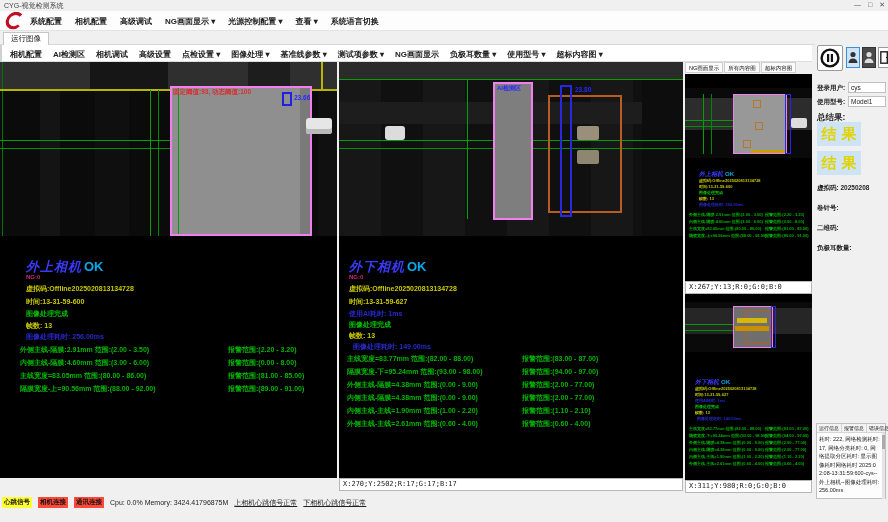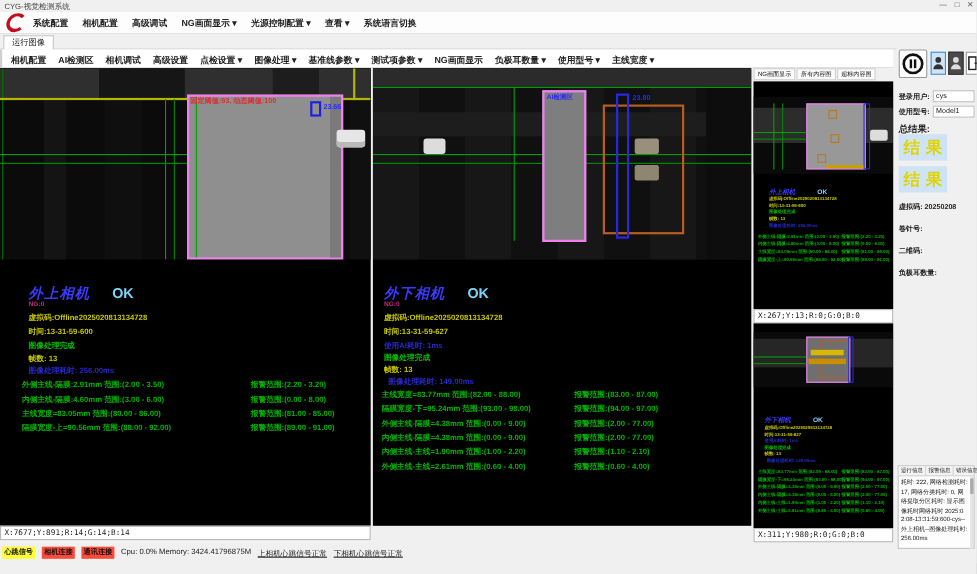--- a/index.html
+++ b/index.html
@@ -33,21 +33,21 @@
   .panel-center { left:339px; top:0; width:344px; height:416px; }
   .pstatus { position:absolute; height:13px; background:#fff; border:1px solid #b8b8b8;
              font-family:"DejaVu Sans Mono", monospace; font-size:7px; line-height:11px; padding-left:3px; color:#222; }
 
   .scene { position:absolute; left:0; top:0; overflow:hidden; }
   .abs { position:absolute; }
 
   
   .cam-title { position:absolute; font-family:"DejaVu Serif", serif; font-style:italic; font-weight:bold;
                font-size:13px; color:#3a3aff; letter-spacing:1px; }
-  .cam-title .ok { font-family:"Liberation Sans", sans-serif; font-style:normal; color:#7dd3fc; margin-left:20px; letter-spacing:0; }
+  .cam-title .ok { font-family:"Liberation Sans", sans-serif; font-style:normal; color:#0ea5e9; margin-left:2px; letter-spacing:0; }
   .t { position:absolute; font-weight:bold; white-space:nowrap; }
   .t-ng     { color:#cc2a7a; font-size:6px; }
   .t-yellow { color:#c8c800; font-size:7px; }
   .t-green  { color:#00c000; font-size:7px; }
   .t-blue   { color:#2828cc; font-size:7px; }
 
   .mrows { position:absolute; }
   .mrow { position:relative; height:13px; white-space:nowrap; }
   .mval, .malarm { position:absolute; top:0; font-size:7px; font-weight:bold; color:#00b400; }
   .panel-left  .mval { left:2px; }  .panel-left  .malarm { left:210px; }
@@ -136,21 +136,21 @@
         <span class="toolbar-item">AI检测区</span>
         <span class="toolbar-item">相机调试</span>
         <span class="toolbar-item">高级设置</span>
         <span class="toolbar-item">点检设置 ▾</span>
         <span class="toolbar-item">图像处理 ▾</span>
         <span class="toolbar-item">基准线参数 ▾</span>
         <span class="toolbar-item">测试项参数 ▾</span>
         <span class="toolbar-item">NG画面显示</span>
         <span class="toolbar-item">负极耳数量 ▾</span>
         <span class="toolbar-item">使用型号 ▾</span>
-        <span class="toolbar-item">主线宽度 ▾</span>
+        <span class="toolbar-item">超标内容图 ▾</span>
       </div>
   </div>
 
   <div class="main">
 
     <div class="panel panel-left">
       <div class="scene" style="width:337px;height:174px;background:#0b0b0b;">
         <div class="abs" style="left:0;top:0;width:337px;height:28px;background:#2f2f2f;"></div>
         <div class="abs" style="left:90px;top:0;width:78px;height:28px;background:#161616;"></div>
         <div class="abs" style="left:248px;top:0;width:42px;height:28px;background:#1d1d1d;"></div>
@@ -196,21 +196,20 @@
           <div class="mrow">
           <span class="mval">主线宽度=83.05mm 范围:(80.00 - 86.00)</span>
           <span class="malarm">报警范围:(81.00 - 85.00)</span>
         </div>
           <div class="mrow">
           <span class="mval">隔膜宽度-上=90.56mm 范围:(88.00 - 92.00)</span>
           <span class="malarm">报警范围:(89.00 - 91.00)</span>
         </div>
         </div>
     </div>
-    <div class="pstatus" style="left:0;top:416px;width:337px;">X:7677;Y:891;R:14;G:14;B:14</div>
 
     <div class="panel panel-center">
       <div class="scene" style="width:344px;height:174px;background:repeating-linear-gradient(90deg,#171717 0 42px,#101010 42px 84px);">
         <div class="abs" style="left:0;top:0;width:344px;height:17px;background:#2b2b2b;"></div>
         <div class="abs" style="left:0;top:40px;width:344px;height:22px;background:#1d1d1d;"></div>
         <div class="abs" style="left:303px;top:17px;width:41px;height:157px;background:#0d0d0d;"></div>
         <div class="abs" style="left:0;top:17px;width:344px;height:1px;background:#00a000;"></div>
         <div class="abs" style="left:128px;top:17px;width:1px;height:140px;background:#00a000;"></div>
         <div class="abs" style="left:0;top:78px;width:344px;height:1px;background:#00a000;"></div>
         <div class="abs" style="left:0;top:86px;width:344px;height:1px;background:#009000;"></div>
@@ -255,20 +254,21 @@
           <div class="mrow">
           <span class="mval">内侧主线-主线=1.90mm 范围:(1.00 - 2.20)</span>
           <span class="malarm">报警范围:(1.10 - 2.10)</span>
         </div>
           <div class="mrow">
           <span class="mval">外侧主线-主线=2.61mm 范围:(0.60 - 4.00)</span>
           <span class="malarm">报警范围:(0.60 - 4.00)</span>
         </div>
         </div>
     </div>
+    <div class="pstatus" style="left:339px;top:416px;width:344px;">X:270;Y:2502;R:17;G:17;B:17</div>
 
     <div class="right-tabs">
 
     <span class="right-tab">NG画面显示</span>
         <span class="right-tab">所有内容图</span>
         <span class="right-tab">超标内容图</span>
       </div>
 
     <div class="mini mini-top">
       <div class="scene" style="left:0;top:14px;width:127px;height:70px;background:#0a0a0a;">

